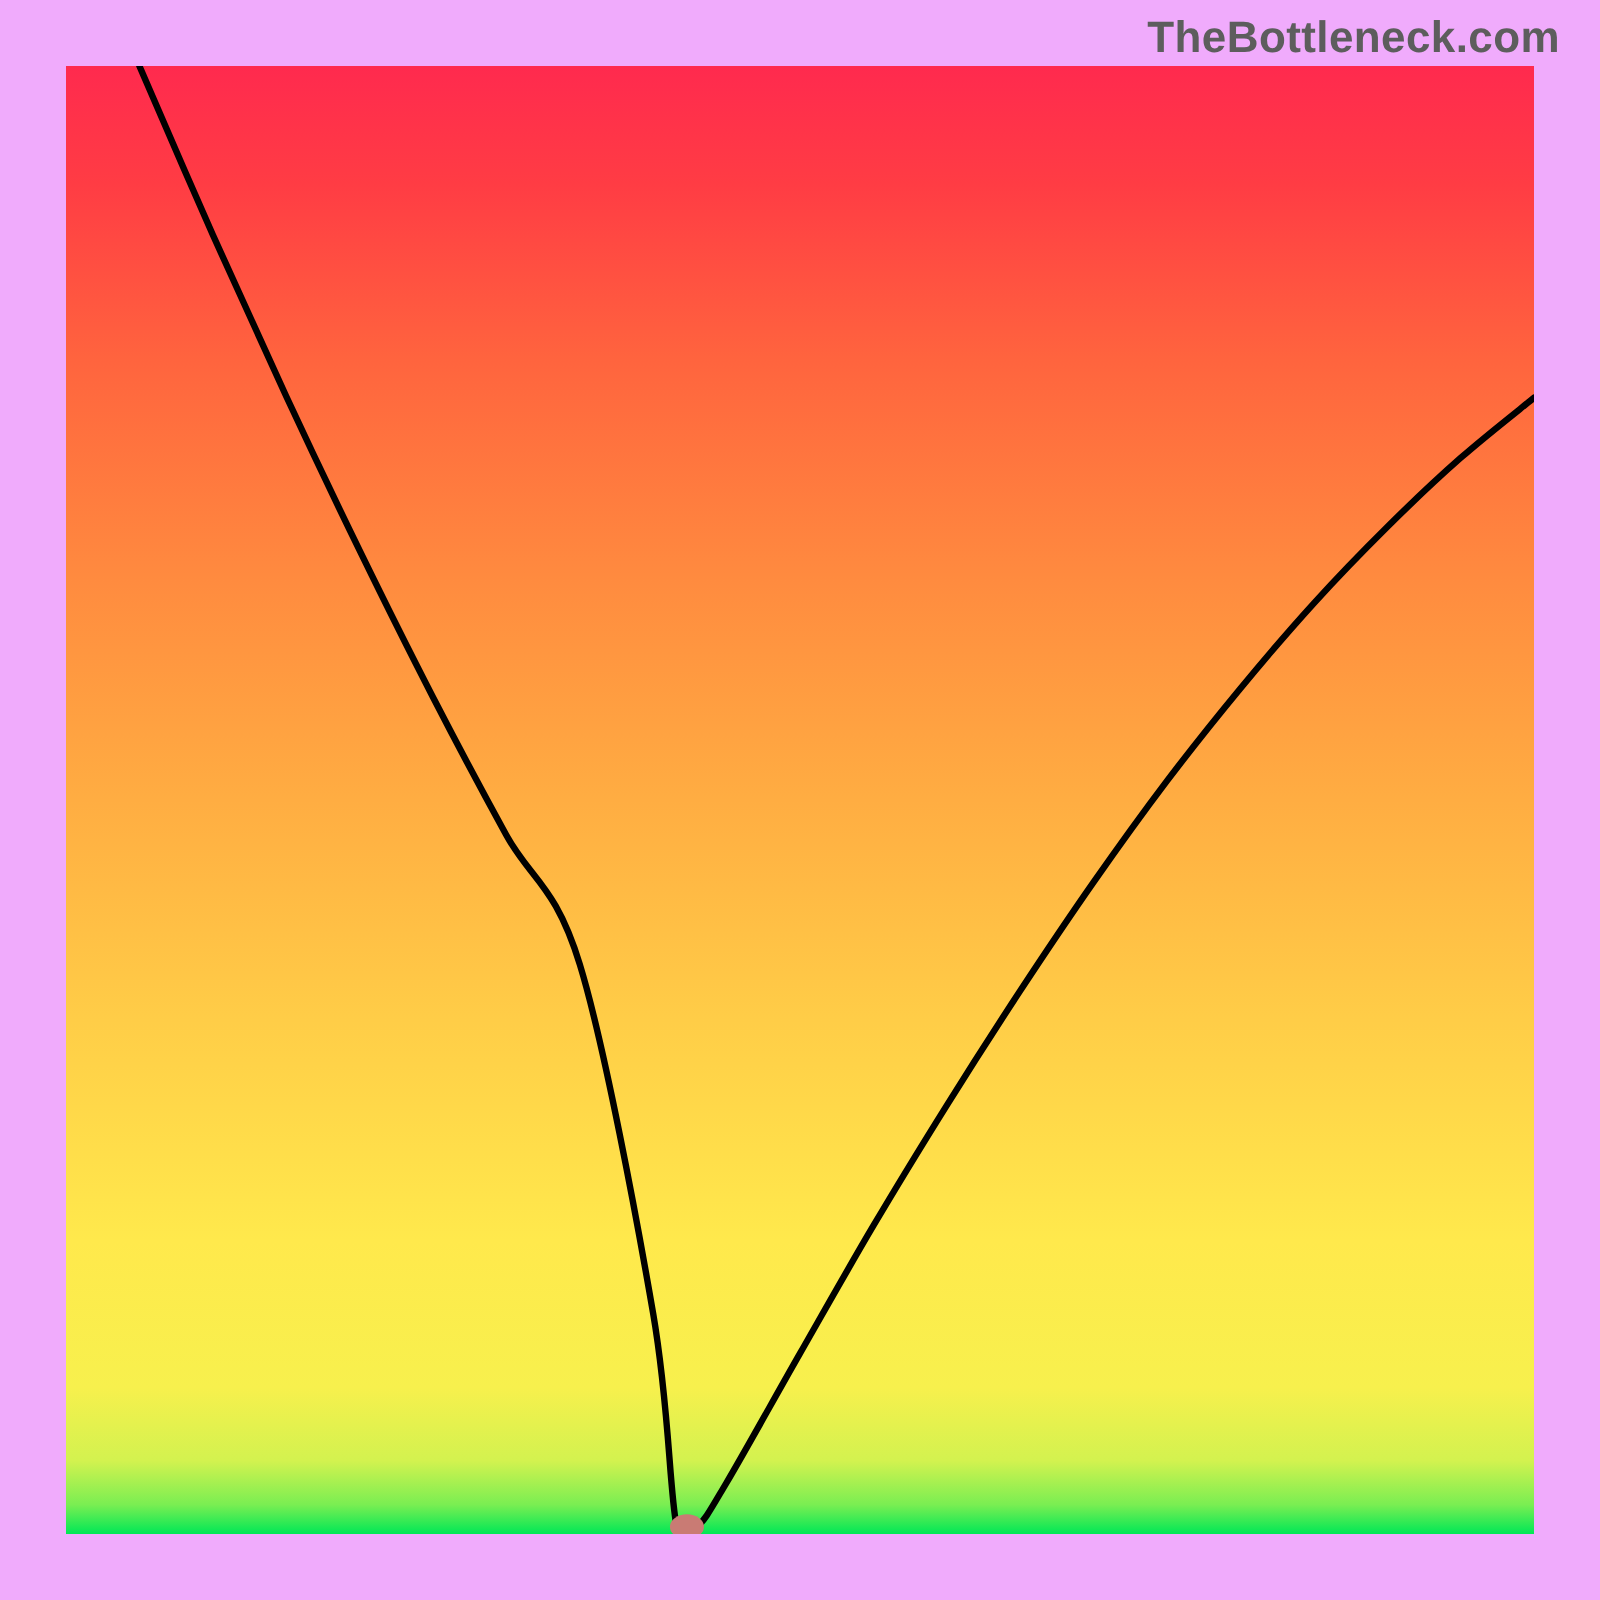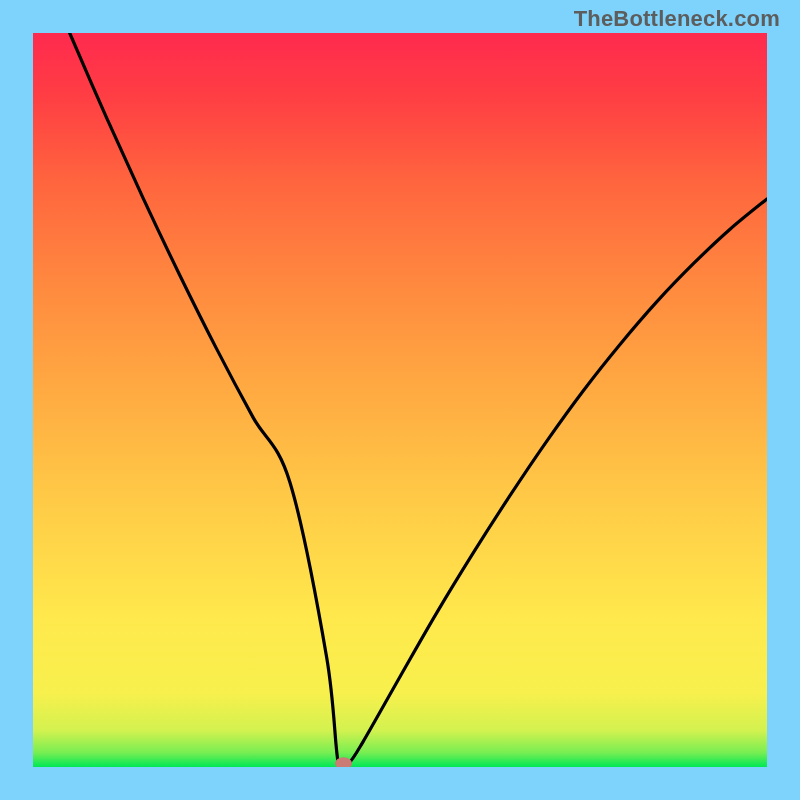--- a/index.html
+++ b/index.html
@@ -8,21 +8,21 @@
     width: 800px;
     height: 800px;
     overflow: hidden;
     background: #000;
     font-family: Arial, Helvetica, sans-serif;
   }
   .frame {
     position: relative;
     width: 800px;
     height: 800px;
-    background: #7dd3fc;
+    background: #f0abfc;
     text-align: right;
   }
   .plot-area {
     position: absolute;
     left: 33px;
     top: 33px;
     width: 734px;
     height: 734px;
   }
   .watermark {

